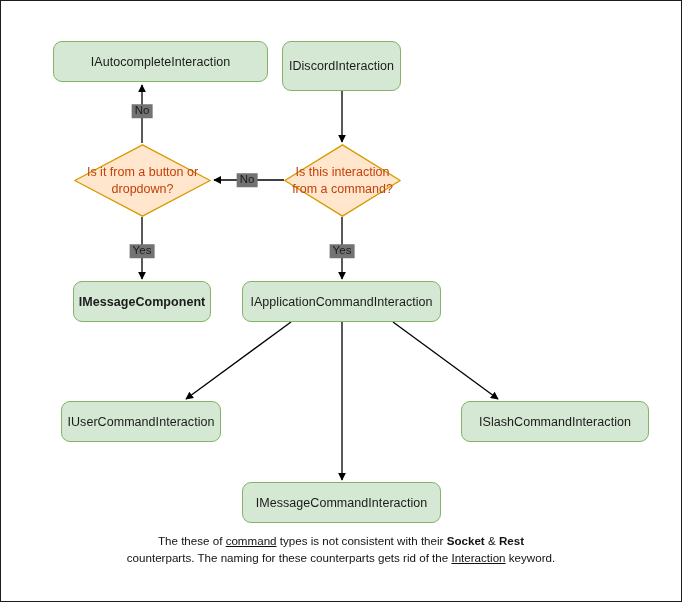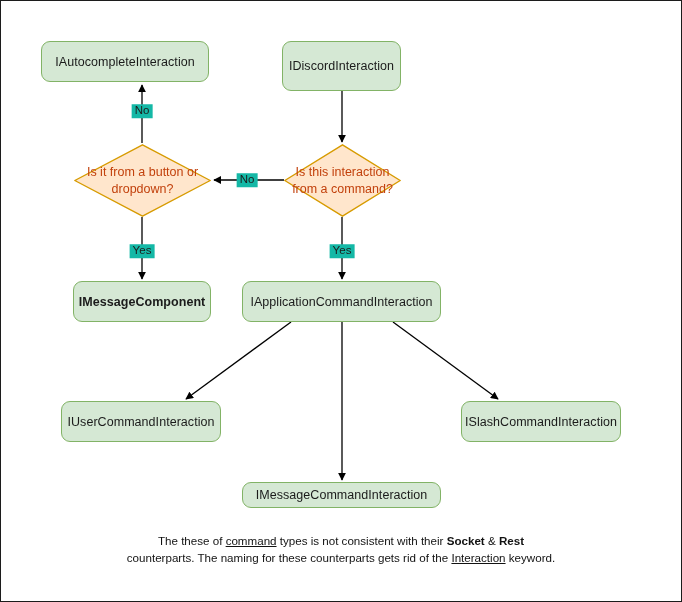--- a/index.html
+++ b/index.html
@@ -63,21 +63,21 @@
     position: relative;
     z-index: 2;
     text-align: center;
     font-size: 12.5px;
     line-height: 1.3;
     color: #c2410c;
     width: 84%;
   }
   .edge-label {
     position: absolute;
-    background: #14b8a6;
+    background: #737373;
     color: #1b1b1b;
     font-size: 11.5px;
     line-height: 1;
     padding: 1px 3px;
     transform: translate(-50%, -50%);
     white-space: nowrap;
   }
   #caption {
     position: absolute;
     left: 50%;
@@ -116,21 +116,21 @@
       <path d="M 141 216 L 141 278"></path>
 
       <path d="M 290 321 L 185 398"></path>
 
       <path d="M 341 321 L 341 479"></path>
 
       <path d="M 392 321 L 497 398"></path>
     </g>
   </svg>
 
-  <div class="node box" style="left:40px; top:40px; width:168px; height:41px;">
+  <div class="node box" style="left:52px; top:40px; width:215px; height:41px;">
     <span>IAutocompleteInteraction</span>
   </div>
 
   <div class="node box" style="left:281px; top:40px; width:119px; height:50px;">
     <span>IDiscordInteraction</span>
   </div>
 
   <div class="diamond-wrap" style="left:73px; top:143px; width:137px; height:73px;">
     <svg class="diamond-shape" viewBox="0 0 137 73" preserveAspectRatio="none" xmlns="http://www.w3.org/2000/svg">
       <polygon points="68.5,0.8 136.2,36.5 68.5,72.2 0.8,36.5" fill="#ffe6cc" stroke="#d79b00" stroke-width="1.4" stroke-linejoin="round"></polygon>
@@ -150,25 +150,25 @@
   </div>
 
   <div class="node box" style="left:60px; top:400px; width:160px; height:41px;">
     <span>IUserCommandInteraction</span>
   </div>
 
   <div class="node box" style="left:241px; top:280px; width:199px; height:41px;">
     <span>IApplicationCommandInteraction</span>
   </div>
 
-  <div class="node box" style="left:460px; top:400px; width:160px; height:41px;">
+  <div class="node box" style="left:460px; top:400px; width:188px; height:41px;">
     <span>ISlashCommandInteraction</span>
   </div>
 
-  <div class="node box" style="left:241px; top:481px; width:199px; height:26px;">
+  <div class="node box" style="left:241px; top:481px; width:199px; height:41px;">
     <span>IMessageCommandInteraction</span>
   </div>
 
   <div class="edge-label" style="left:141px; top:110px;">No</div>
   <div class="edge-label" style="left:246px; top:179px;">No</div>
   <div class="edge-label" style="left:141px; top:250px;">Yes</div>
   <div class="edge-label" style="left:341px; top:250px;">Yes</div>
 
   <div id="caption">
     <span>The these of </span><u>command</u><span> types is not consistent with their</span>

